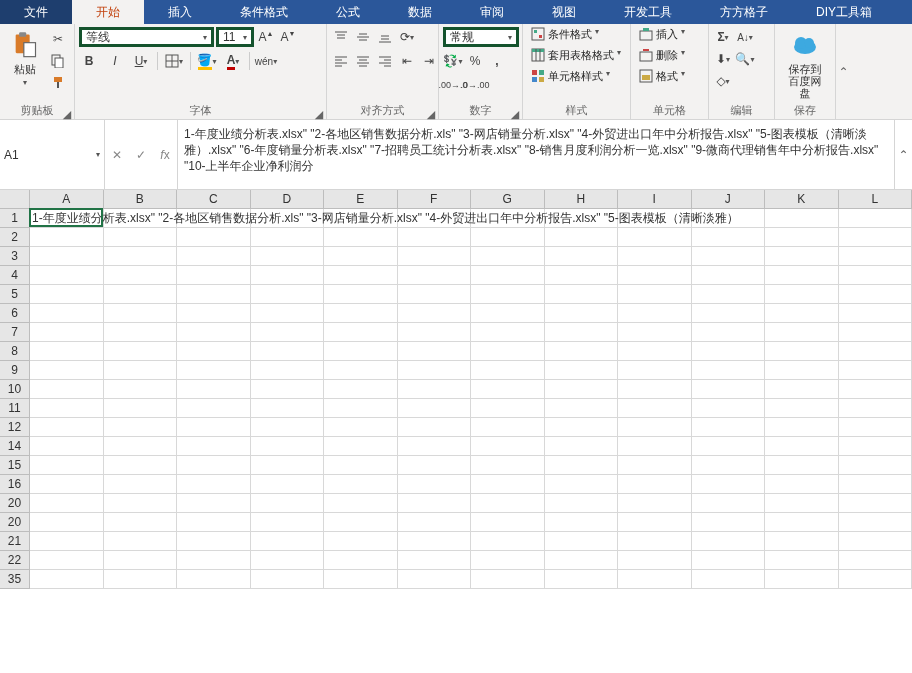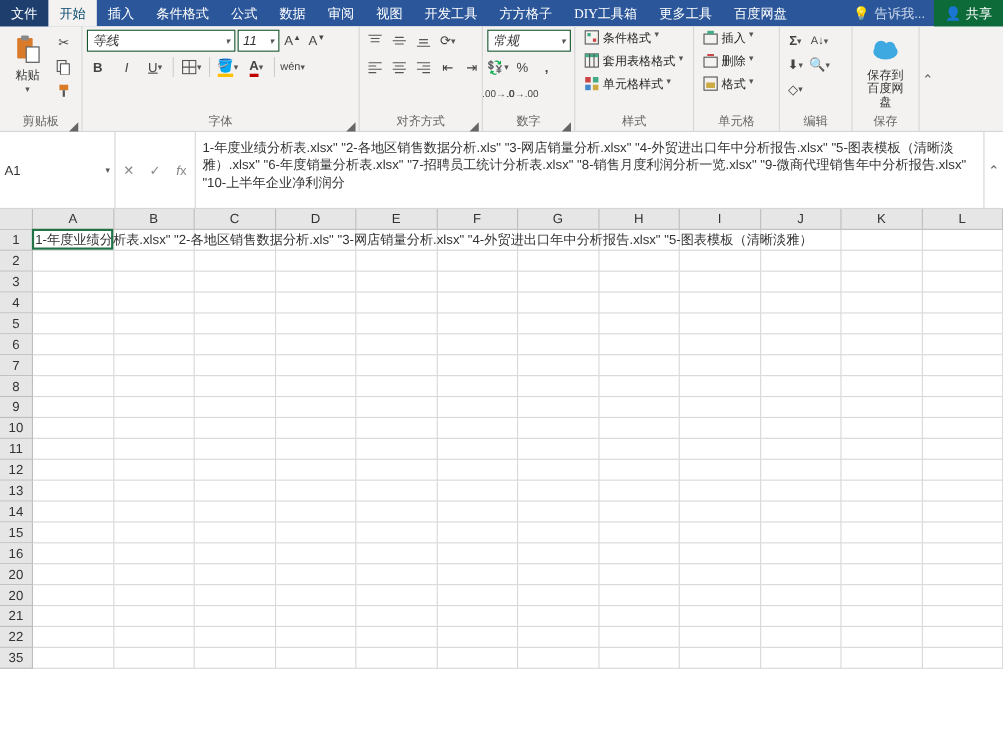--- a/index.html
+++ b/index.html
@@ -1,42 +1,42 @@
 <!DOCTYPE html>
 <html><head>
 <meta charset="utf-8">
 <style>
 * { box-sizing: border-box; margin: 0; padding: 0; }
 body { font-family: "Microsoft YaHei", sans-serif; font-size: 12px; background: #fff; color: #333; width: 912px; height: 673px; overflow: hidden; }
 
 
 .menu-bar { background: #2b579a; height: 24px; display: flex; align-items: stretch; color: #fff; }
-.menu-tab { padding: 0 10px; display: flex; align-items: center; font-size: 12px; cursor: pointer; white-space: nowrap; font-family: Liberation Serif, serif; }
+.menu-tab { padding: 0 24px; display: flex; align-items: center; font-size: 12px; cursor: pointer; white-space: nowrap; }
 .menu-tab.file { background: #1e3e6e; }
-.menu-tab.active { background: #f3f2f1; color: #0c4a6e; }
+.menu-tab.active { background: #f3f2f1; color: #c2410c; }
 .menu-spacer { flex: 1; }
 .tell-me { color: #cdd8ec; padding: 0 8px; display: flex; align-items: center; gap: 4px; }
 .share-btn { background: #0d6b3a; padding: 0 10px; display: flex; align-items: center; gap: 4px; }
 
 
 .ribbon { background: #f3f2f1; height: 96px; display: flex; border-bottom: 1px solid #d5d5d5; }
 .group { border-right: 1px solid #d5d5d5; display: flex; flex-direction: column; }
 .group-body { flex: 1; padding: 3px 4px; display: flex; align-items: flex-start; }
 .group-label { text-align: center; font-size: 11px; color: #666; padding: 1px 0; position: relative; }
 .group-label .launcher { position: absolute; right: 2px; bottom: 1px; width: 10px; height: 10px; color: #666; cursor: pointer; }
 
 .big-btn { display: flex; flex-direction: column; align-items: center; justify-content: center; width: 42px; padding: 2px 2px 0; cursor: pointer; }
 .big-btn .ico { width: 28px; height: 28px; margin: 2px 0 4px; }
 .big-btn .lbl { font-size: 11px; text-align: center; line-height: 12px; }
 .drop-arrow { font-size: 8px; color: #555; }
 
 .col { display: flex; flex-direction: column; gap: 2px; }
 .row { display: flex; align-items: center; gap: 2px; }
 .small-btn { width: 20px; height: 20px; display: flex; align-items: center; justify-content: center; cursor: pointer; color: #444; }
-.font-select { border: 1px solid #14532d; background: #fff; height: 20px; padding: 0 4px; font-size: 12px; display: flex; align-items: center; gap: 2px; font-style: italic; }
+.font-select { border: 3px solid #14532d; background: #fff; height: 20px; padding: 0 4px; font-size: 12px; display: flex; align-items: center; gap: 2px; }
 .font-select.name { width: 135px; }
 .font-select.size { width: 38px; }
 .btn-item { height: 20px; padding: 0 4px; display: flex; align-items: flex-start; gap: 3px; font-size: 11px; cursor: pointer; color: #262626; white-space: nowrap; }
 .btn-item .mini-ico { width: 14px; height: 14px; display: inline-flex; align-items: center; justify-content: center; }
 
 
 .formula-row { height: 23px; display: flex; align-items: stretch; border-bottom: 1px solid #d5d5d5; background: #fff; }
 .name-box { width: 105px; border-right: 1px solid #d5d5d5; display: flex; align-items: center; padding: 0 4px; font-size: 12px; justify-content: space-between; }
 .fb-btns { display: flex; align-items: center; padding: 0 4px; gap: 8px; border-right: 1px solid #d5d5d5; }
 .fb-btn { width: 16px; color: #888; text-align: center; cursor: pointer; font-size: 12px; }
@@ -631,35 +631,20 @@
         <div class="cell"></div>
         <div class="cell"></div>
         <div class="cell"></div>
         <div class="cell"></div>
         <div class="cell"></div>
         <div class="cell"></div>
         <div class="cell"></div>
         <div class="cell"></div>
       </div>
       <div class="grid-row">
-        <div class="row-h">13</div>
-        <div class="cell"></div>
-        <div class="cell"></div>
-        <div class="cell"></div>
-        <div class="cell"></div>
-        <div class="cell"></div>
-        <div class="cell"></div>
-        <div class="cell"></div>
-        <div class="cell"></div>
-        <div class="cell"></div>
-        <div class="cell"></div>
-        <div class="cell"></div>
-        <div class="cell"></div>
-      </div>
-      <div class="grid-row">
         <div class="row-h">14</div>
         <div class="cell"></div>
         <div class="cell"></div>
         <div class="cell"></div>
         <div class="cell"></div>
         <div class="cell"></div>
         <div class="cell"></div>
         <div class="cell"></div>
         <div class="cell"></div>
         <div class="cell"></div>

